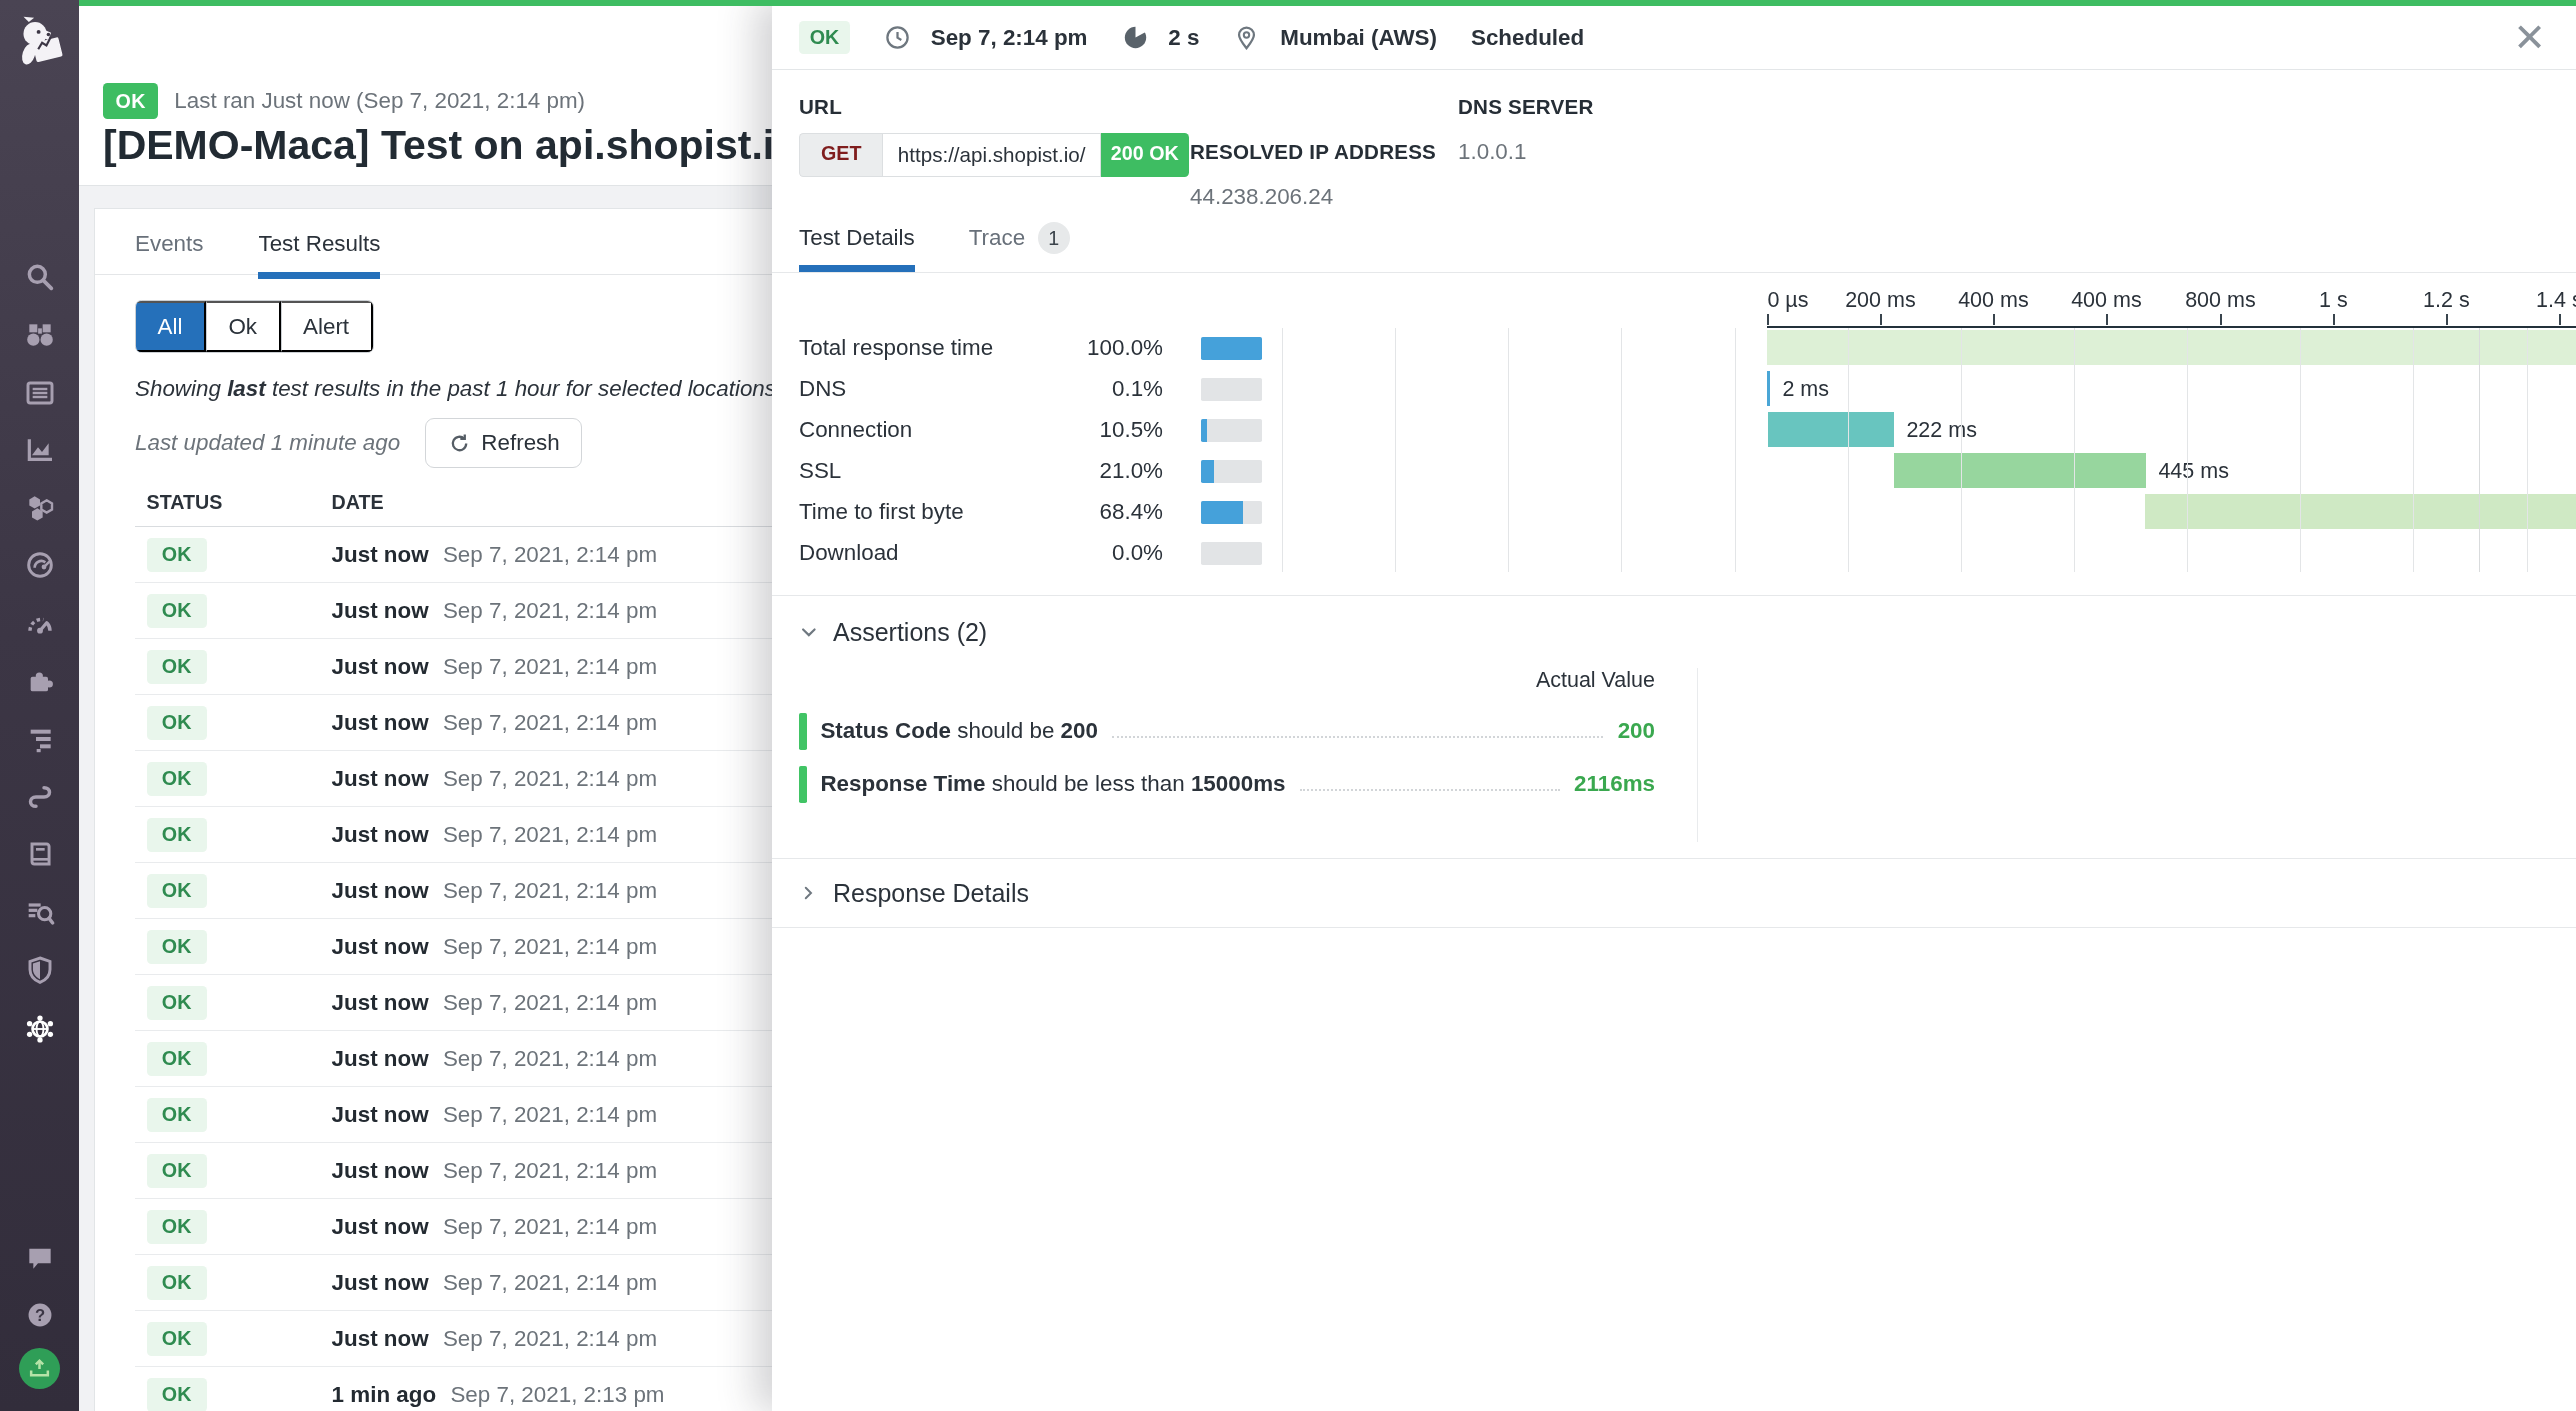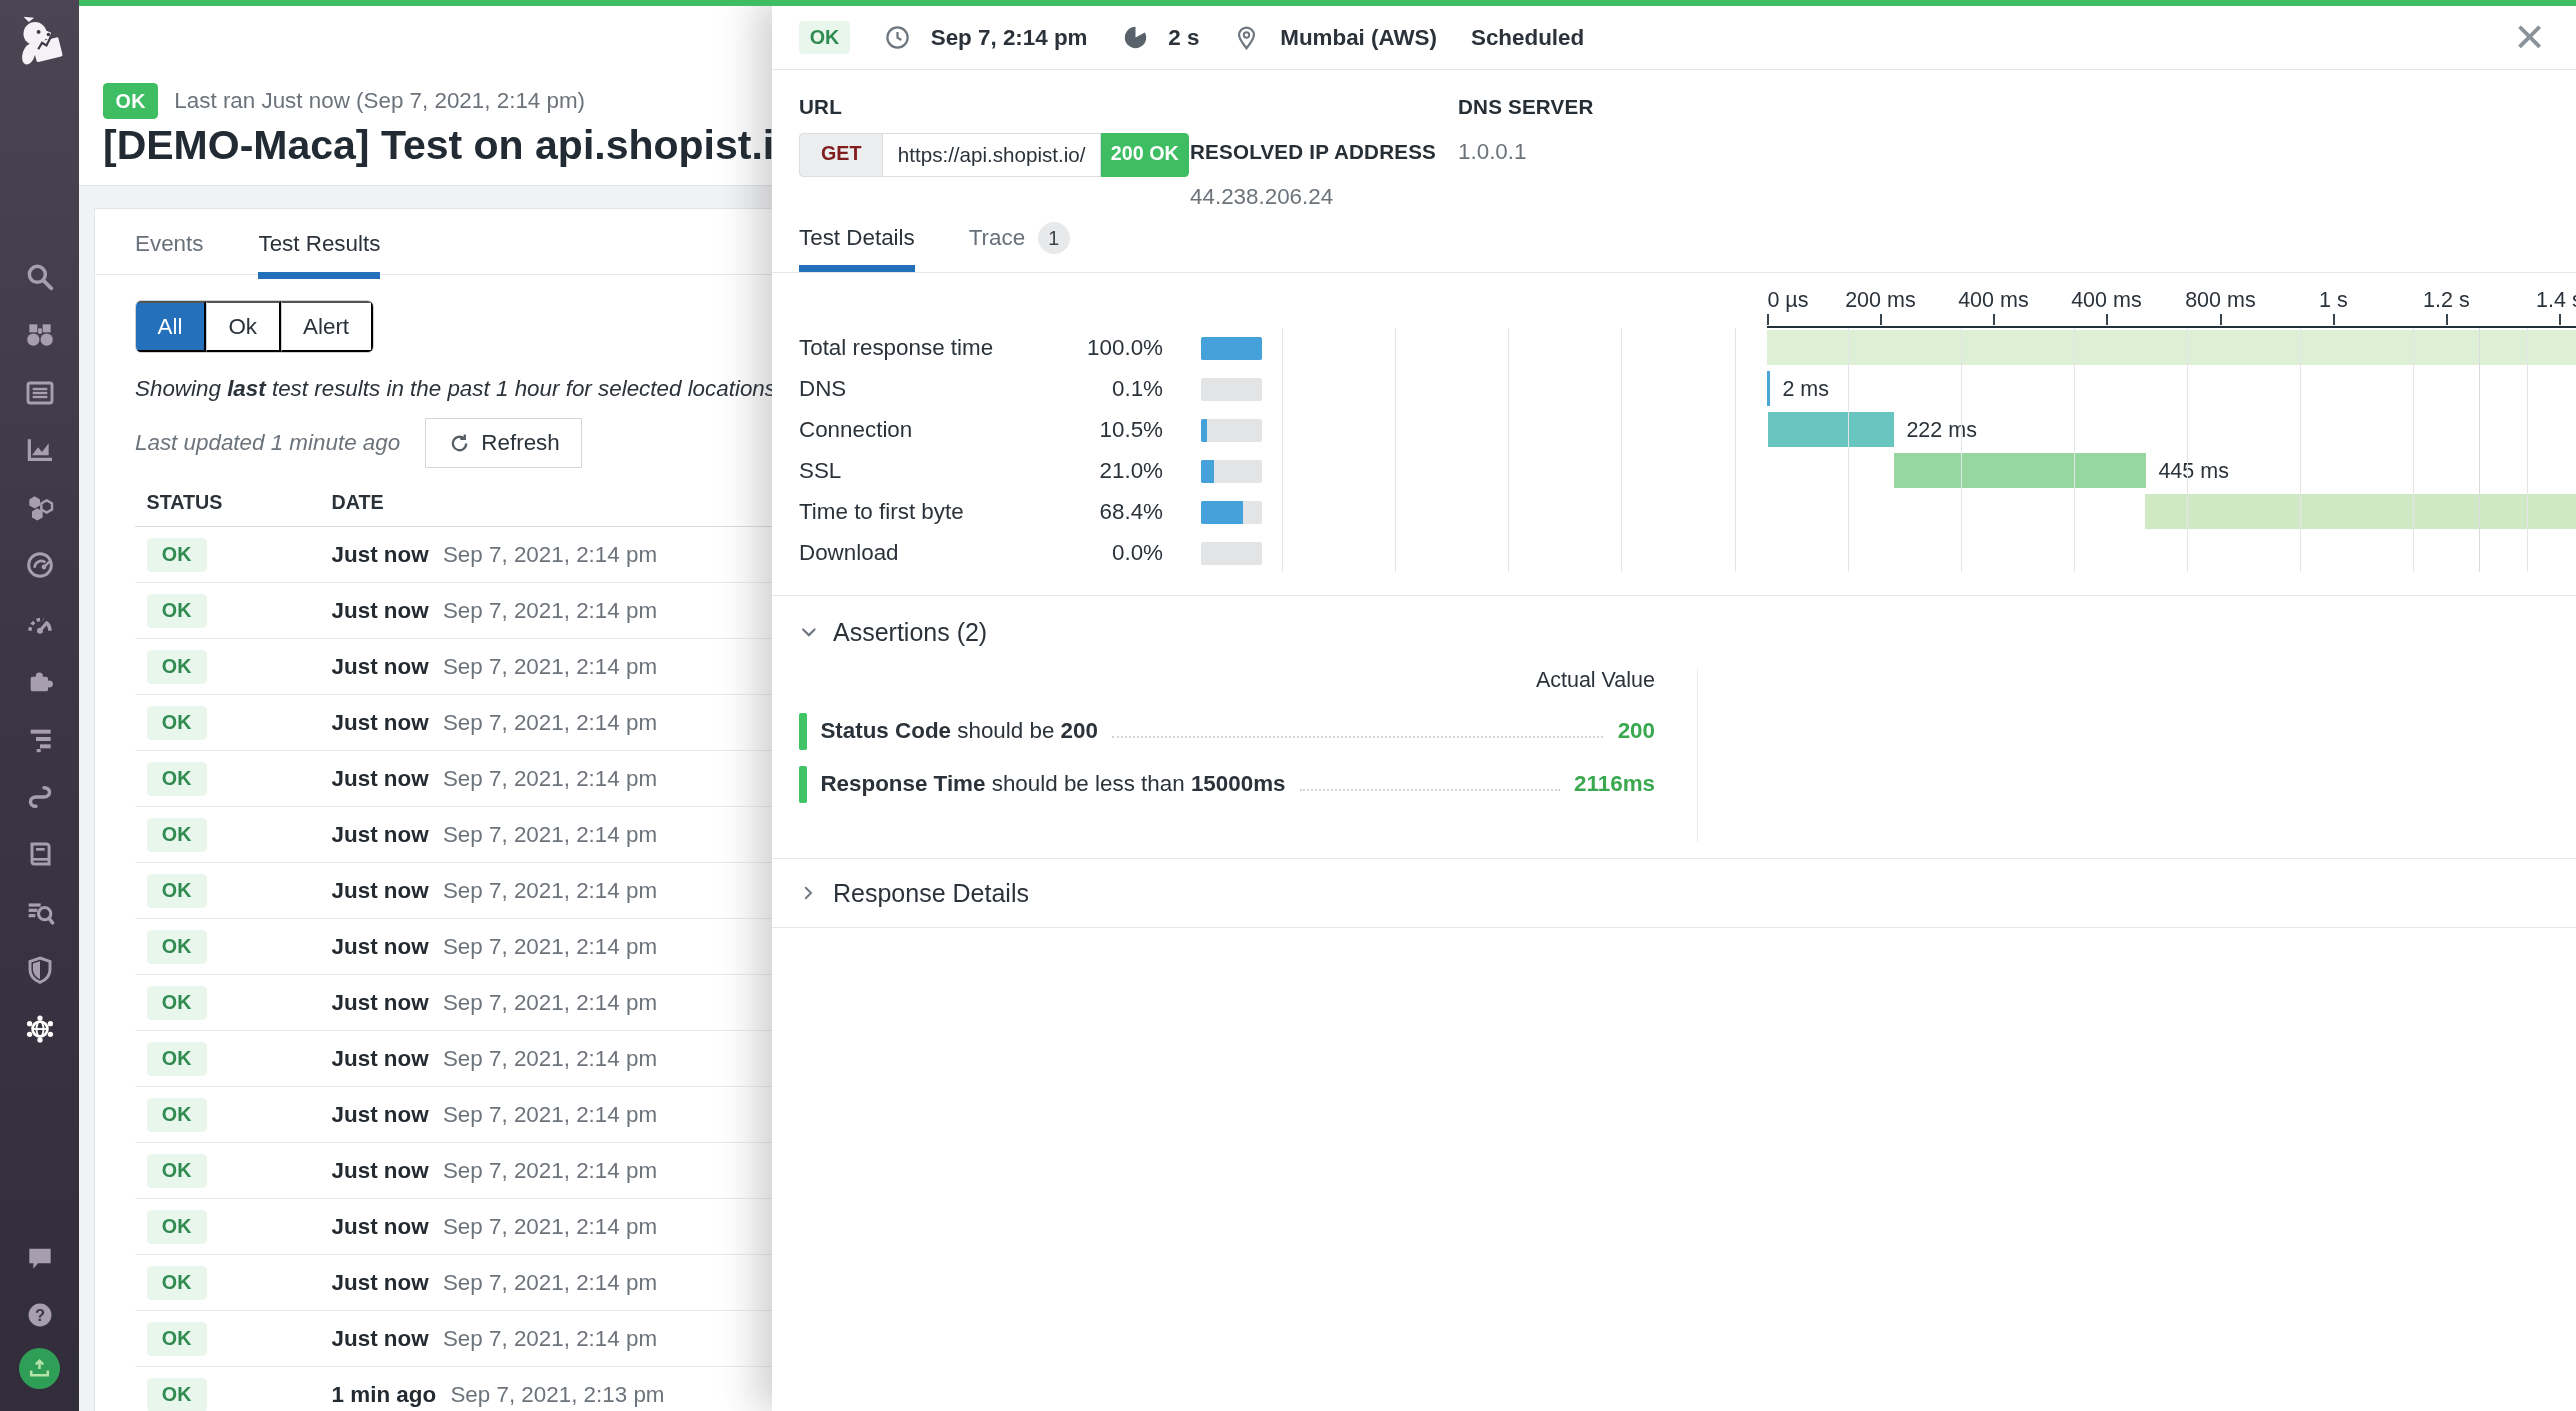--- a/index.html
+++ b/index.html
@@ -35,21 +35,21 @@
   .card-tabs { padding:21.5px 0 0 40px; border-bottom:0.9px solid #e4e6e8; height:66px; }
   .tab { display:inline-block; font-size:22.4px; color:#68707a; margin-right:55px; padding-bottom:15px; cursor:pointer; white-space:nowrap; }
   .tab.active { color:#2b323a; border-bottom:7.2px solid var(--blue); }
   .seg-group { margin:25px 0 0 40px; display:inline-flex; border:0.9px solid #ccd0d4; border-radius:6.3px; overflow:hidden; }
   .seg { font-size:22.4px; padding:10.7px 21.5px; background:#fff; color:#2b323a; border-left:0.9px solid #ccd0d4; cursor:pointer; }
   .seg:first-child { border-left:none; }
   .seg.active { background:var(--blue); color:#fff; }
   .note-line { margin:23px 0 0 40px; font-size:22.4px; font-style:italic; color:#2b323a; white-space:nowrap; }
   .updated-row { margin:16px 0 0 40px; display:flex; align-items:center; }
   .updated-text { font-size:22.4px; font-style:italic; color:var(--text-gray); }
-  .refresh-btn { margin-left:25px; display:inline-flex; align-items:center; gap:10.7px; border:0.9px solid #d3d6d9; border-radius:1px; background:#fff; padding:10.7px 21.5px; font-size:22.4px; color:#2b323a; cursor:pointer; }
+  .refresh-btn { margin-left:25px; display:inline-flex; align-items:center; gap:10.7px; border:0.9px solid #d3d6d9; border-radius:9px; background:#fff; padding:10.7px 21.5px; font-size:22.4px; color:#2b323a; cursor:pointer; }
   .refresh-btn svg { width:23px; height:23px; color:#555d65; }
 
   .results-table { margin:23px 0 0 40px; }
   .thead { display:flex; font-size:19.7px; font-weight:bold; color:#2b323a; padding:0 0 12.5px 11.6px; border-bottom:1.8px solid #d9dcdf; }
   .th-status { width:185px; }
   .trow { display:flex; align-items:center; height:56px; border-bottom:0.9px solid #e9ebed; padding-left:11.6px; cursor:pointer; }
   .trow .okb { width:60px; text-align:center; background:var(--green-badge-bg); color:var(--green-text); font-weight:bold; font-size:19.7px; border-radius:4.5px; padding:5.4px 0; }
   .trow .rel { width:auto; margin-left:125px; font-weight:bold; font-size:22.4px; color:#232a31; }
   .trow .dt { margin-left:14.3px; font-size:22.4px; color:var(--text-gray); }
 

